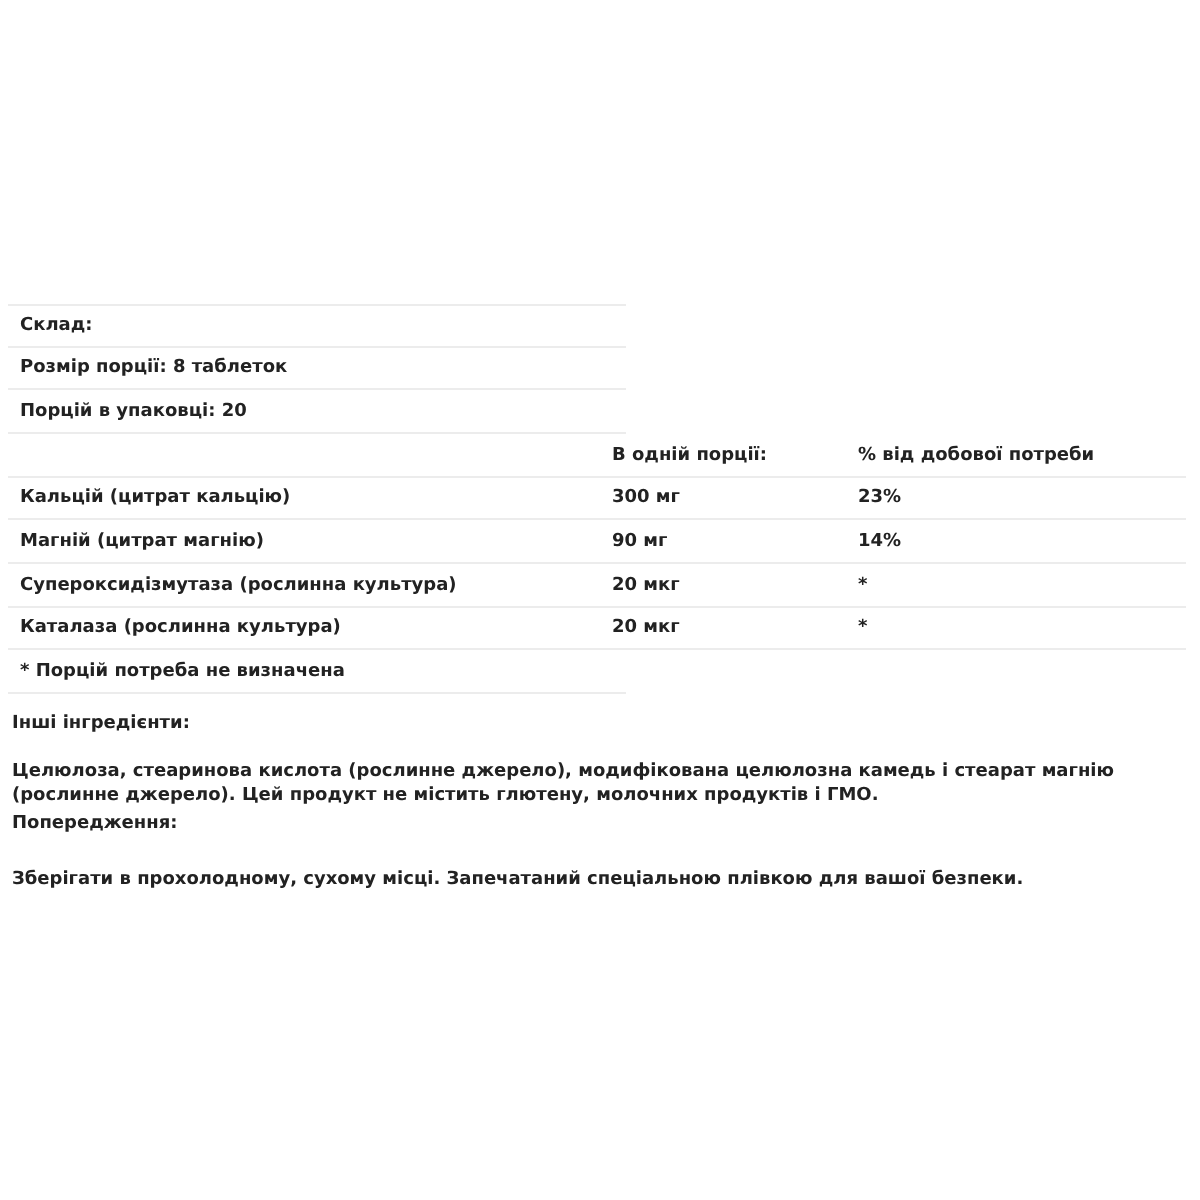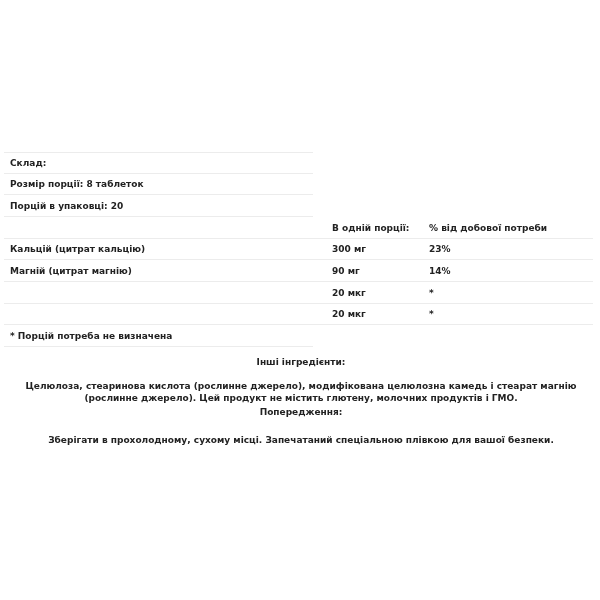--- a/index.html
+++ b/index.html
@@ -3,24 +3,24 @@
 <meta charset="utf-8">
 <style>
   html, body { margin:0; padding:0; background:#ffffff; }
   body { width:600px; height:600px; position:relative; overflow:hidden;
          font-family:"DejaVu Sans", sans-serif; color:#222; font-size:9px; font-weight:bold; }
   .row { position:absolute; left:4px; height:21px; border-bottom:1px solid #ececec; box-sizing:border-box; }
   .row span { position:absolute; top:5px; white-space:nowrap; }
   .narrow { width:309px; }
   .wide { width:589px; }
   .c1 { left:6px; }
-  .c2 { left:328px; }
+  .c2 { left:302px; }
   .c3 { left:425px; }
   .topline { position:absolute; left:4px; width:309px; top:152px; border-top:1px solid #ececec; }
-  .para { position:absolute; left:6px; width:590px; line-height:12px;text-align:center; }
+  .para { position:absolute; left:6px; width:590px; line-height:12px; }
 </style>
 </head>
 <body>
 
 <div>
   <div class="topline"></div>
   <div class="row narrow" style="top:153px">
     <span class="c1">Склад:</span>
   </div>
   <div class="row narrow" style="top:174px">
@@ -37,24 +37,26 @@
     <span class="c1">Кальцій (цитрат кальцію)</span>
     <span class="c2">300 мг</span>
     <span class="c3">23%</span>
   </div>
   <div class="row wide" style="top:261px">
     <span class="c1">Магній (цитрат магнію)</span>
     <span class="c2">90 мг</span>
     <span class="c3">14%</span>
   </div>
   <div class="row wide" style="top:283px">
+    <span class="c1">Супероксидізмутаза (рослинна культура)</span>
     <span class="c2">20 мкг</span>
     <span class="c3">*</span>
   </div>
   <div class="row wide" style="top:304px">
+    <span class="c1">Каталаза (рослинна культура)</span>
     <span class="c2">20 мкг</span>
     <span class="c3">*</span>
   </div>
   <div class="row narrow" style="top:326px">
     <span class="c1">* Порцій потреба не визначена</span>
   </div>
 </div>
 
 <div class="para" style="top:356px">Інші інгредієнти:</div>
 <div class="para" style="top:380px; font-weight:normal; font-weight:bold;">Целюлоза, стеаринова кислота (рослинне джерело), модифікована целюлозна камедь і стеарат магнію (рослинне джерело). Цей продукт не містить глютену, молочних продуктів і ГМО.</div>

